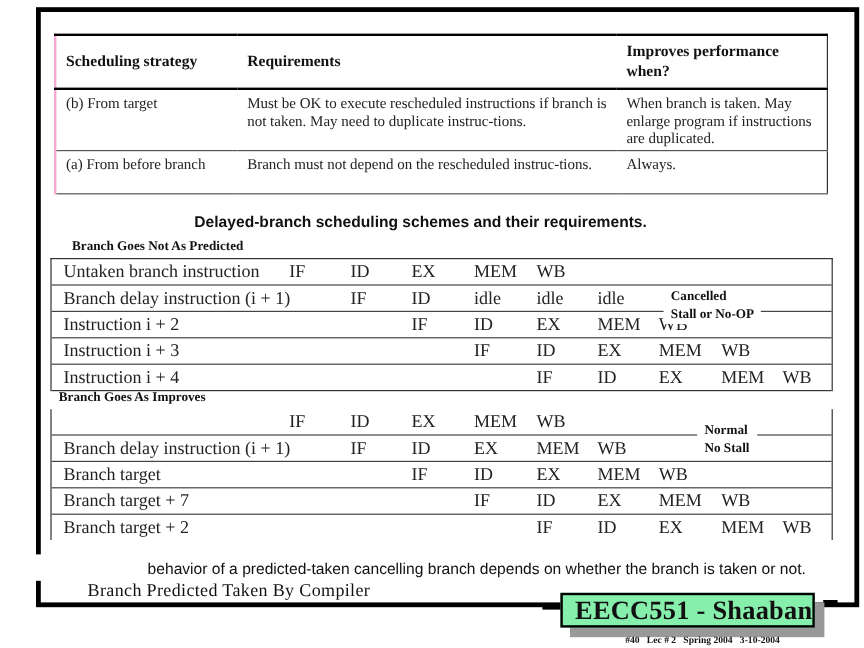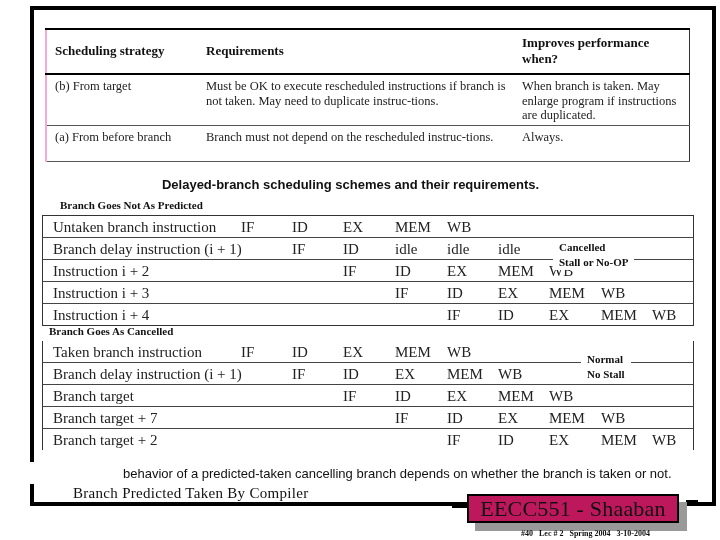--- a/index.html
+++ b/index.html
@@ -35,22 +35,22 @@
   .cell { }
 
   .note { position:absolute; background:#fff; font-weight:bold; font-size:11px; line-height:15px; padding:0 6px; }
   .note1 { left:553px; top:226px;margin-top:14px; }
   .note2 { left:581px; top:352px; }
 
   .bottom-text { position:absolute; left:123px; top:466px; font-family:"Liberation Sans", sans-serif; font-size:13px; color:#111; }
   .compiler { position:absolute; left:73px; top:485px; font-size:15px; letter-spacing:0.3px; }
 
   .badge-shadow { position:absolute; left:475px; top:502px; width:212px; height:29px; background:#999; }
-  .badge { position:absolute; left:467px; top:494px; width:212px; height:29px; box-sizing:border-box; border:2px solid #000; background:#be185d;
-           font-size:22px; font-weight:normal; text-align:center; line-height:25px; letter-spacing:0.2px; }
+  .badge { position:absolute; left:467px; top:494px; width:212px; height:29px; box-sizing:border-box; border:2px solid #000; background:#86efac;
+           font-size:22px; font-weight:bold; text-align:right; line-height:25px; letter-spacing:0.2px; }
   .badge-line { position:absolute; left:452px; top:505px; width:16px; border-top:3px solid #000; }
   .badge-line2 { position:absolute; left:686px; top:500px; width:12px; border-top:3px solid #000; }
   .footer { position:absolute; left:521px; top:529px; font-size:8px; font-weight:bold; white-space:pre; }
 </style>
 </head>
 <body>
 
 <div class="frame"></div>
 <div class="frame-gap"></div>
 
@@ -121,25 +121,24 @@
       <span class="cell" style="left: 558px;">MEM</span>
       <span class="cell" style="left: 609px;">WB</span>
     </div>
   </div>
 
 <div class="note note1">
   <div>Cancelled</div>
   <div>Stall or No-OP</div>
 </div>
 
-<div class="sec-label lbl-as">Branch Goes As Cancelled</div>
+<div class="sec-label lbl-as">Branch Goes As Improves</div>
 
 <div class="pipe pipe2" id="pipe2">
     <div class="pipe-row">
-      <span class="rowlabel">Taken branch instruction</span>
       <span class="cell" style="left: 198px;">IF</span>
       <span class="cell" style="left: 249px;">ID</span>
       <span class="cell" style="left: 300px;">EX</span>
       <span class="cell" style="left: 352px;">MEM</span>
       <span class="cell" style="left: 404px;">WB</span>
     </div>
     <div class="pipe-row">
       <span class="rowlabel">Branch delay instruction (i + 1)</span>
       <span class="cell" style="left: 249px;">IF</span>
       <span class="cell" style="left: 300px;">ID</span>

